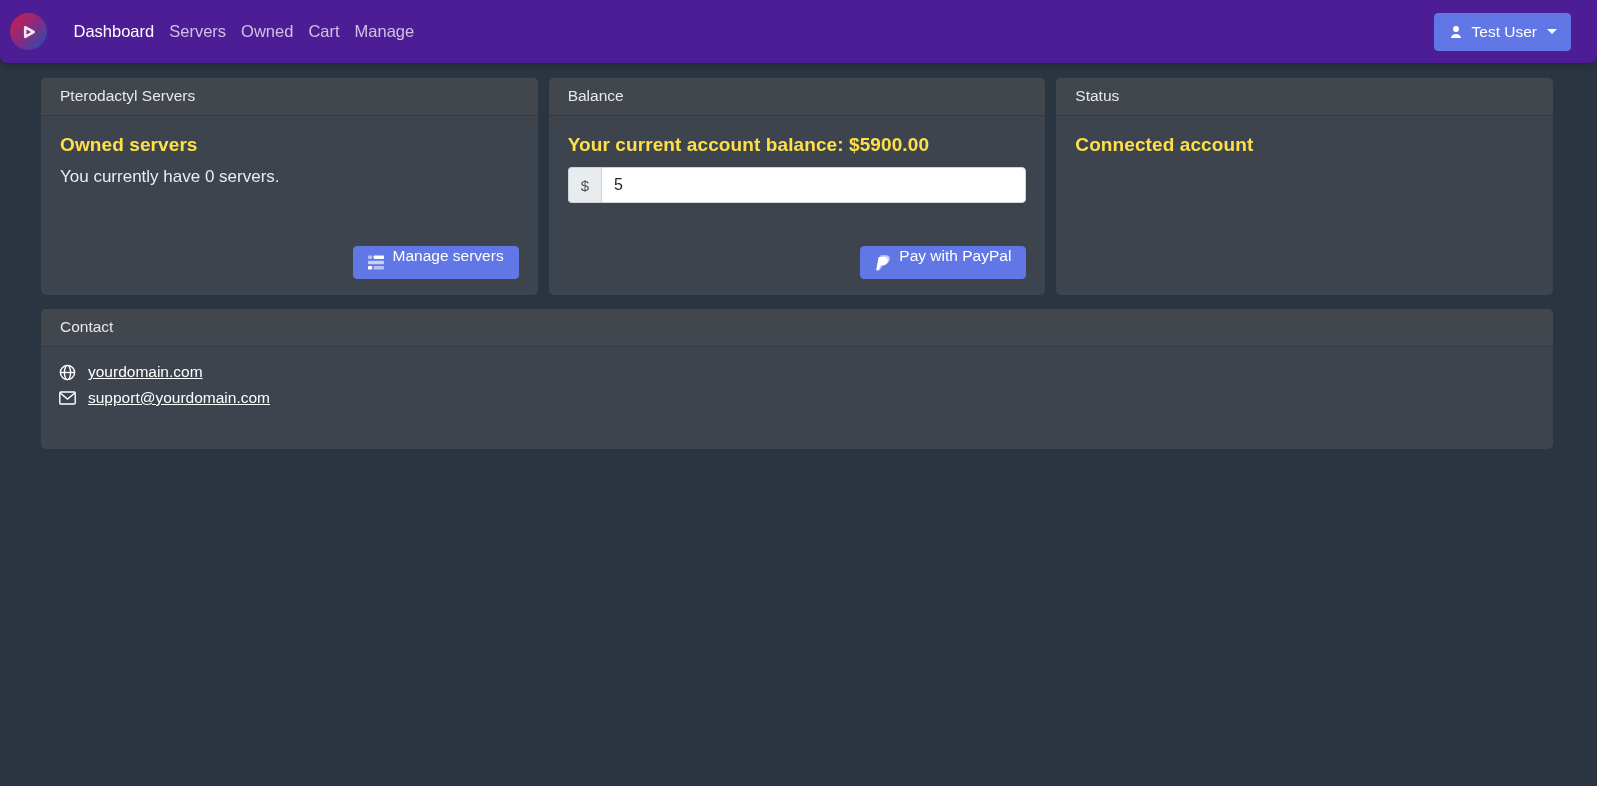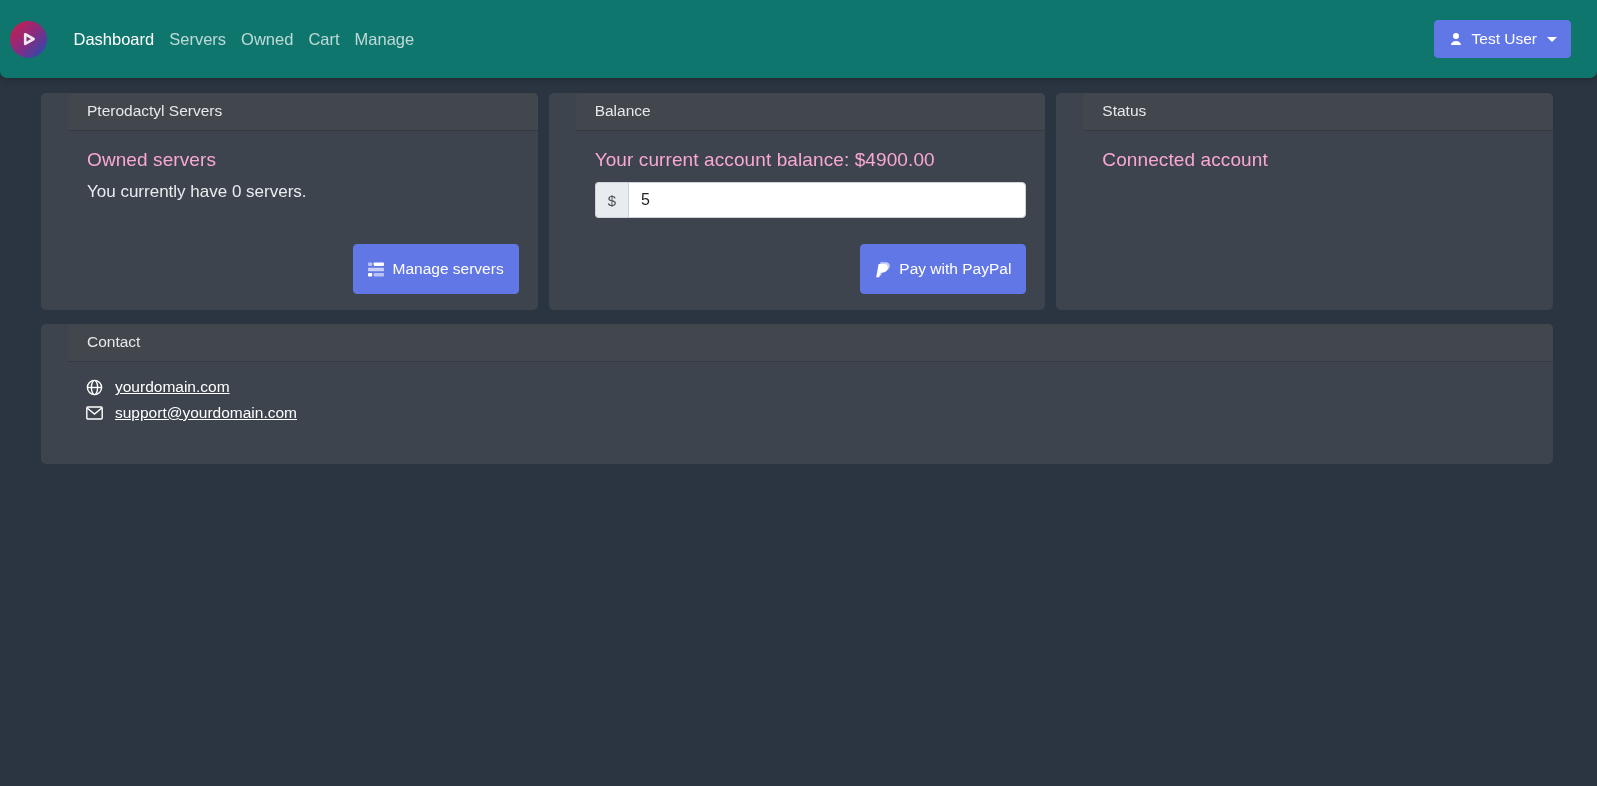--- a/index.html
+++ b/index.html
@@ -7,22 +7,22 @@
   body {
     font-family: "Liberation Sans", "DejaVu Sans", sans-serif;
     background: #2b3542;
     color: #e9ecef;
     overflow: hidden;
   }
   :root { --accent:#6277e6; }
 
   
   .navbar {
-    height: 78px;
-    background: #0f766e;
+    height: 63px;
+    background: #4c1d95;
     display: flex;
     align-items: center;
     padding: 0 26px 0 10px;
     border-radius: 0 0 7px 7px;
     box-shadow: 0 2px 6px rgba(0,0,0,.25);
     justify-content: flex-end;
   }
   .brand {
     width: 37px; height: 37px; border-radius: 50%;
     background: linear-gradient(135deg, #c41f4f 8%, #8c2a7e 48%, #2b4ab0 92%);
@@ -67,56 +67,54 @@
   .cards-row {
     display: grid;
     grid-template-columns: 1fr 1fr 1fr;
     gap: 11px;
   }
   .card {
     background: #3d444e;
     border-radius: 5px;
     display: flex;
     flex-direction: column;
-    padding-left: 27px;
   }
   .cards-row .card { height: 217px; }
   .card-header {
     background: #42474e;
     padding: 9px 19px 10px;
     font-size: 15.5px;
     color: #e6e8ea;
     border-bottom: 1px solid #333a43;
     border-radius: 5px 5px 0 0;
   }
   .card-body {
     padding: 18px 19px 16px;
     flex: 1;
     display: flex;
     flex-direction: column;
   }
   .card-title {
     font-size: 19px;
-    font-weight: 400;
-    color: #f9a8d4;
+    font-weight: 700;
+    color: #fde047;
     margin-bottom: 11px;
     letter-spacing: .1px;
   }
   .card-text { font-size: 17px; color: #e9ecef; }
   .btn-row { margin-top: auto; display: flex; justify-content: flex-end; }
   .btn {
     background: var(--accent);
     border: 1px solid var(--accent);
     color: #fff;
     font-size: 15.5px;
-    height: 50px;
+    height: 33px;
     padding: 0 14px;
     border-radius: 4px;
     display: inline-flex;
-    align-items: center;
     gap: 9px;
     cursor: pointer;
     font-family: inherit;
   }
 
   
   .form-label { font-size: 15.5px; margin: 2px 0 7px; display: block; }
   .input-group { display: flex; height: 36px; width: 100%; margin-bottom: 4px; }
   .input-prefix {
     background: #e9ecef;
@@ -202,21 +200,21 @@
             </span>
             <span>Manage servers</span>
           </button>
         </div>
       </div>
     </section>
 
     <section class="card">
       <div class="card-header">Balance</div>
       <div class="card-body">
-        <h2 class="card-title">Your current account balance: $4900.00</h2>
+        <h2 class="card-title">Your current account balance: $5900.00</h2>
         <div class="input-group">
           <span class="input-prefix">$</span>
           <input class="credit-input" type="text" value="5" style="">
         </div>
         <div class="btn-row">
           <button class="btn">
             <span class="icon">
               <svg width="15" height="17" viewBox="0 0 15 17">
                 <path d="M5.5 1.2 h5.2 c2.9 0 4.5 1.6 4 4.3 c-.5 2.9 -2.6 4.4 -5.6 4.4 h-2 l-.9 4.6 h-3.1 z" fill="#ffffff" opacity="0.65"></path>
                 <path d="M3.6 3.0 h5.2 c2.9 0 4.5 1.6 4 4.3 c-.5 2.9 -2.6 4.4 -5.6 4.4 h-2 l-.9 4.6 h-3.1 z" fill="#ffffff"></path>

